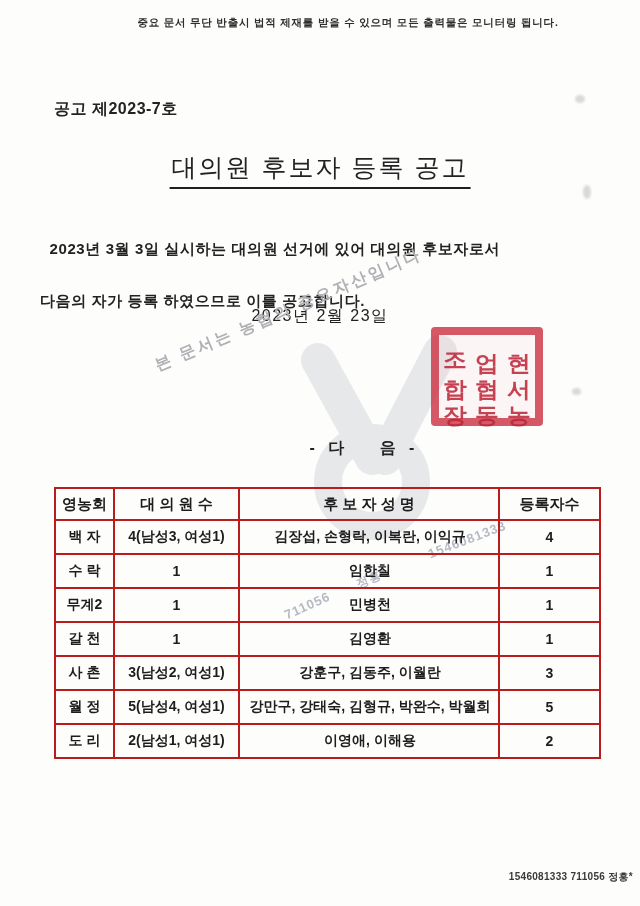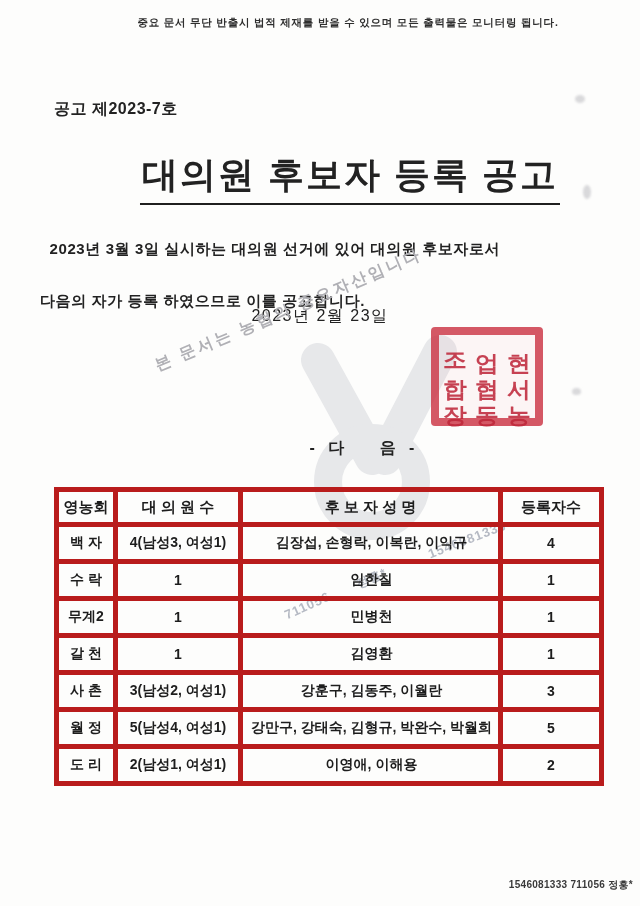--- a/index.html
+++ b/index.html
@@ -15,22 +15,22 @@
     top:16px;left:0;width:640px;text-align:center;
     font-size:10.5px;font-weight:700;letter-spacing:0.8px;color:#2e2e2e;margin-left:28px;
   }
 
   
   .doc-number{top:99px;left:54px;font-size:16px;font-weight:800;letter-spacing:0.5px;text-align:center;}
 
   
   .title{
     top:151px;left:50%;transform:translateX(-50%);
-    font-size:36px;font-weight:700;letter-spacing:2px;
-    border-bottom:2.5px solid #1f1f1f;padding:0 2px 3px 2px;white-space:nowrap;margin-left:30px;
+    font-size:25px;font-weight:400;letter-spacing:2px;
+    border-bottom:2.5px solid #1f1f1f;padding:0 2px 3px 2px;white-space:nowrap;
   }
 
   
   .body-line1{top:240px;left:40px;width:560px;font-size:15px;font-weight:600;letter-spacing:0.6px;white-space:pre;}
   .body-line2{top:268px;left:40px;width:560px;font-size:15px;font-weight:600;letter-spacing:0.6px;white-space:pre;margin-top:24px;}
 
   
   .date-line{top:306px;left:50%;transform:translateX(-50%);font-size:16px;font-weight:400;letter-spacing:1.5px;white-space:nowrap;}
   .signer-line{top:374px;left:196px;font-size:17px;font-weight:700;letter-spacing:7px;white-space:nowrap;z-index:2;}
 
@@ -59,30 +59,30 @@
   .wm-num1{top:532px;left:426px;font-size:13px;letter-spacing:1px;transform:rotate(-21deg);color:#b6bac4;}
   .wm-name{top:570px;left:356px;font-size:12px;letter-spacing:1px;transform:rotate(-24deg);color:#b6bac4;}
   .wm-num2{top:598px;left:283px;font-size:13px;letter-spacing:1px;transform:rotate(-24deg);color:#b6bac4;}
 
   
   .reg-table{
     position:absolute;top:487px;left:54px;width:545px;z-index:2;
     border-collapse:collapse;table-layout:fixed;background:transparent;
   }
   .reg-table th,.reg-table td{
-    border:5px solid #b91c1c;font-size:14px;font-weight:600;color:#1d1d1d;
+    border:2px solid #b91c1c;font-size:14px;font-weight:600;color:#1d1d1d;
     padding:1px 3px;background:transparent;
   }
   .reg-table{border:2px solid #333;}
   .reg-table th{height:28px;font-size:15px;font-weight:700;text-align:center;}
   .reg-table td{height:30px;text-align:center;}
   .reg-table td.col-candidates{text-align:center;padding-left:5px;}
 
   
-  .footer-code{bottom:14px;right:7px;font-size:10px;font-weight:600;color:#3a3a3a;letter-spacing:0.3px;}
+  .footer-code{bottom:22px;right:7px;font-size:10px;font-weight:600;color:#3a3a3a;letter-spacing:0.3px;}
 
   
   .speck{background:#d9d9db;border-radius:50%;filter:blur(1px);z-index:0;}
 </style>
 </head>
 <body>
 
 <div class="page">
 
   <svg class="abs logo-watermark" width="640" height="906" viewBox="0 0 640 906" aria-hidden="true">

